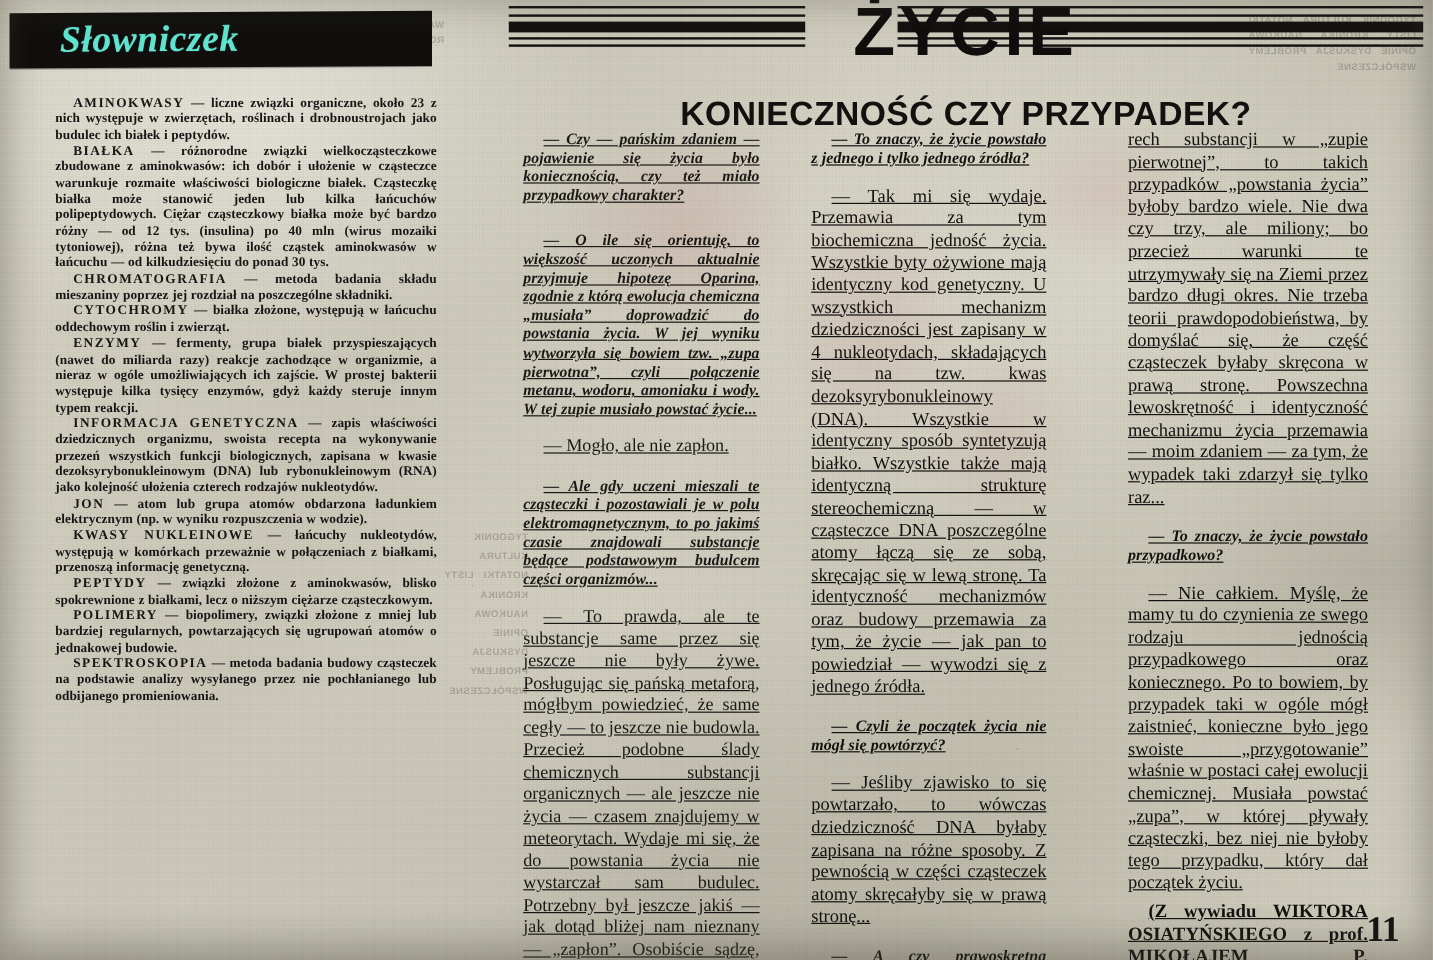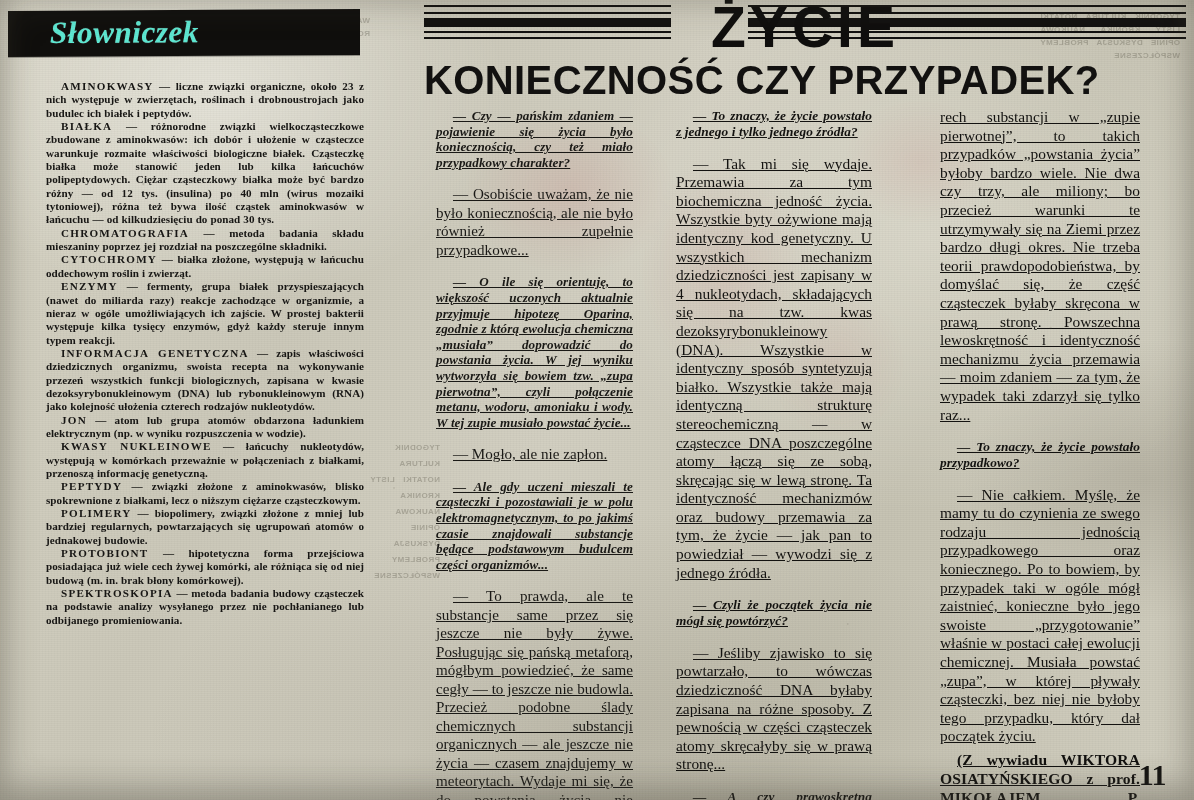--- a/index.html
+++ b/index.html
@@ -173,25 +173,25 @@
     font-weight: 700;
     font-size: 57px;
     line-height: 58px;
     letter-spacing: 4px;
     color: #0f0e0d;
     background: transparent;
     padding: 0 8px;
     white-space: nowrap;
   }
   .subtitle {
-    margin-top: 7px;
-    text-align: left;
+    margin-top: 22px;
+    text-align: center;
     font-family: "Liberation Sans", "DejaVu Sans", sans-serif;
     font-weight: 700;
-    font-size: 40px;
+    font-size: 28px;
     line-height: 34px;
     letter-spacing: 0.4px;
     color: #121110;
     white-space: nowrap;
   }
 
   
   .col {
     position: absolute;
     top: 104px;
@@ -290,21 +290,20 @@
       <p><span class="term">AMINOKWASY</span><span> — liczne związki organiczne, około 23 z nich występuje w zwierzętach, roślinach i drobnoustrojach jako budulec ich białek i peptydów.</span></p>
       <p><span class="term">BIAŁKA</span><span> — różnorodne związki wielkocząsteczkowe zbudowane z aminokwasów: ich dobór i ułożenie w cząsteczce warunkuje rozmaite właściwości biologiczne białek. Cząsteczkę białka może stanowić jeden lub kilka łańcuchów polipeptydowych. Ciężar cząsteczkowy białka może być bardzo różny — od 12 tys. (insulina) po 40 mln (wirus mozaiki tytoniowej), różna też bywa ilość cząstek aminokwasów w łańcuchu — od kilkudziesięciu do ponad 30 tys.</span></p>
       <p><span class="term">CHROMATOGRAFIA</span><span> — metoda badania składu mieszaniny poprzez jej rozdział na poszczególne składniki.</span></p>
       <p><span class="term">CYTOCHROMY</span><span> — białka złożone, występują w łańcuchu oddechowym roślin i zwierząt.</span></p>
       <p><span class="term">ENZYMY</span><span> — fermenty, grupa białek przyspieszających (nawet do miliarda razy) reakcje zachodzące w organizmie, a nieraz w ogóle umożliwiających ich zajście. W prostej bakterii występuje kilka tysięcy enzymów, gdyż każdy steruje innym typem reakcji.</span></p>
       <p><span class="term">INFORMACJA GENETYCZNA</span><span> — zapis właściwości dziedzicznych organizmu, swoista recepta na wykonywanie przezeń wszystkich funkcji biologicznych, zapisana w kwasie dezoksyrybonukleinowym (DNA) lub rybonukleinowym (RNA) jako kolejność ułożenia czterech rodzajów nukleotydów.</span></p>
       <p><span class="term">JON</span><span> — atom lub grupa atomów obdarzona ładunkiem elektrycznym (np. w wyniku rozpuszczenia w wodzie).</span></p>
       <p><span class="term">KWASY NUKLEINOWE</span><span> — łańcuchy nukleotydów, występują w komórkach przeważnie w połączeniach z białkami, przenoszą informację genetyczną.</span></p>
       <p><span class="term">PEPTYDY</span><span> — związki złożone z aminokwasów, blisko spokrewnione z białkami, lecz o niższym ciężarze cząsteczkowym.</span></p>
       <p><span class="term">POLIMERY</span><span> — biopolimery, związki złożone z mniej lub bardziej regularnych, powtarzających się ugrupowań atomów o jednakowej budowie.</span></p>
-      <p><span class="term">PROTOBIONT</span><span> — hipotetyczna forma przejściowa posiadająca już wiele cech żywej komórki, ale różniąca się od niej budową (m. in. brak błony komórkowej).</span></p>
       <p><span class="term">SPEKTROSKOPIA</span><span> — metoda badania budowy cząsteczek na podstawie analizy wysyłanego przez nie pochłanianego lub odbijanego promieniowania.</span></p>
     </div>
 
   <div class="title-block">
     <div class="zycie-row">
       <div class="rule-group left">
         <i class="thin"></i>
           <i class="sp5"></i>
         <i class="thin"></i>
           <i class="sp4"></i>
@@ -326,21 +325,20 @@
         <i class="thin"></i>
       </div>
       <div class="zycie-word">ŻYCIE</div>
     </div>
     <div class="subtitle">KONIECZNOŚĆ CZY PRZYPADEK?</div>
   </div>
 
   <div class="col" id="col1">
       <p class="q">— Czy — pańskim zdaniem — pojawienie się życia było koniecznością, czy też miało przypadkowy charakter?</p>
       <div class="gap"></div>
-      <p class="a">— Osobiście uważam, że nie było koniecznością, ale nie było również zupełnie przypadkowe...</p>
       <div class="gap"></div>
       <p class="q">— O ile się orientuję, to większość uczonych aktualnie przyjmuje hipotezę Oparina, zgodnie z którą ewolucja chemiczna „musiała” doprowadzić do powstania życia. W jej wyniku wytworzyła się bowiem tzw. „zupa pierwotna”, czyli połączenie metanu, wodoru, amoniaku i wody. W tej zupie musiało powstać życie...</p>
       <div class="gap"></div>
       <p class="a">— Mogło, ale nie zapłon.</p>
       <div class="gap"></div>
       <p class="q">— Ale gdy uczeni mieszali te cząsteczki i pozostawiali je w polu elektromagnetycznym, to po jakimś czasie znajdowali substancje będące podstawowym budulcem części organizmów...</p>
       <div class="gap"></div>
       <p class="a">— To prawda, ale te substancje same przez się jeszcze nie były żywe. Posługując się pańską metaforą, mógłbym powiedzieć, że same cegły — to jeszcze nie budowla. Przecież podobne ślady chemicznych substancji organicznych — ale jeszcze nie życia — czasem znajdujemy w meteorytach. Wydaje mi się, że do powstania życia nie wystarczał sam budulec. Potrzebny był jeszcze jakiś — jak dotąd bliżej nam nieznany — „zapłon”. Osobiście sądzę, że zapłon ten zadziałał tylko jeden raz...</p>
     </div>
   <div class="col" id="col2">

